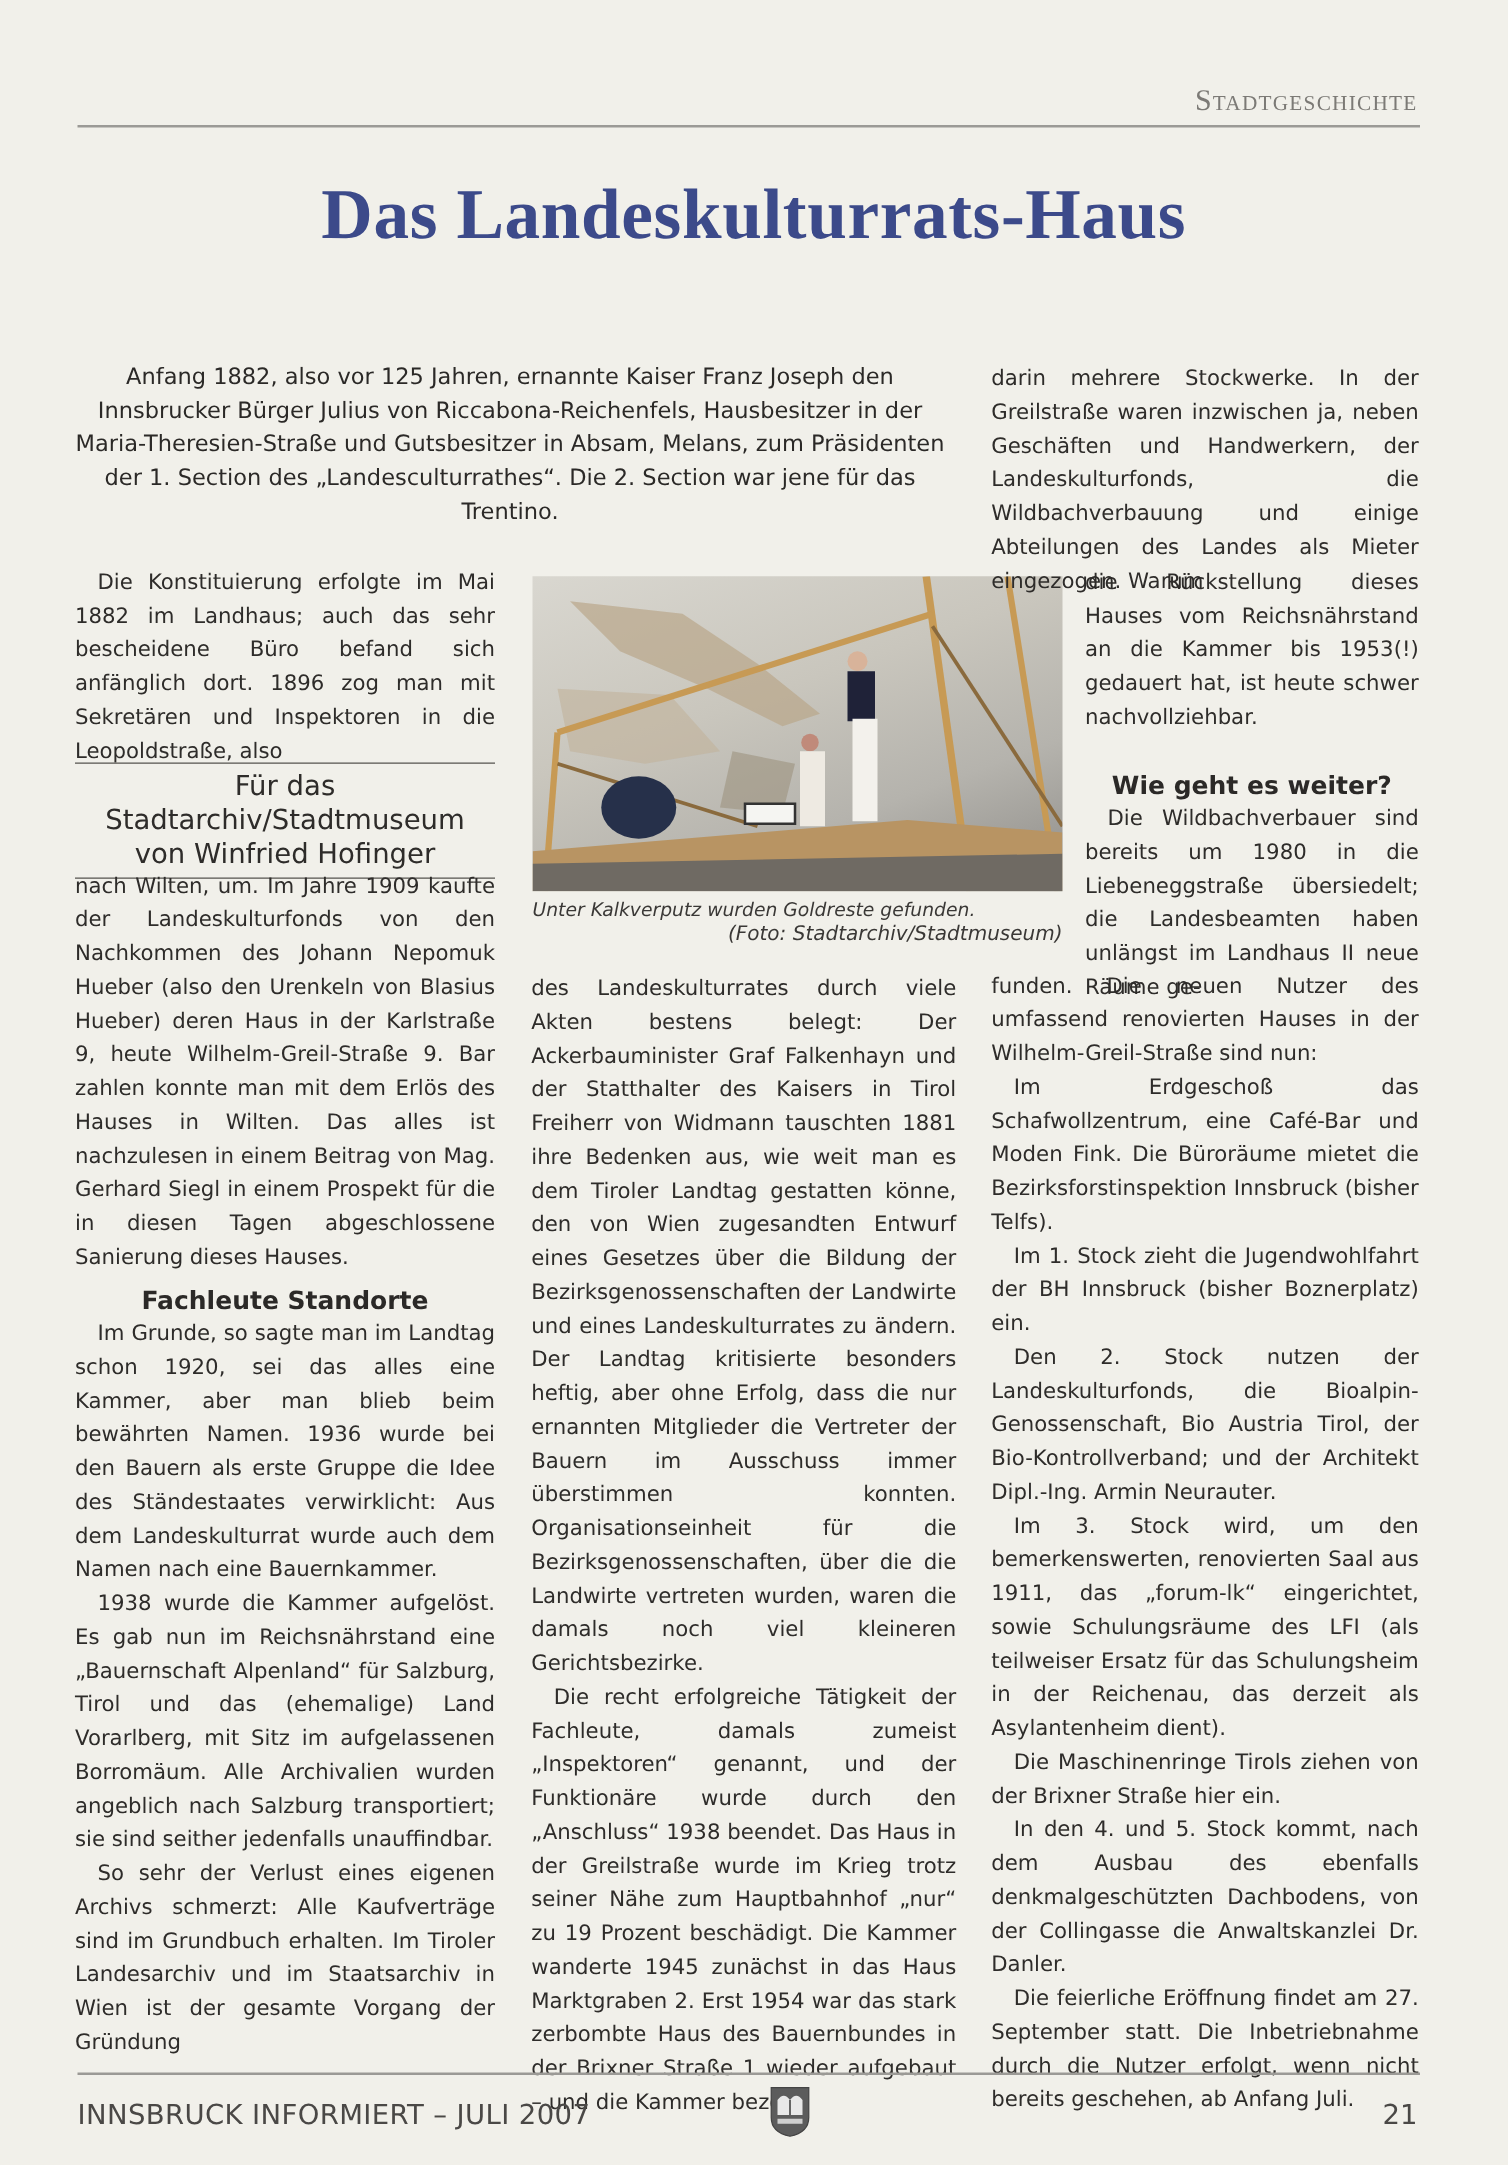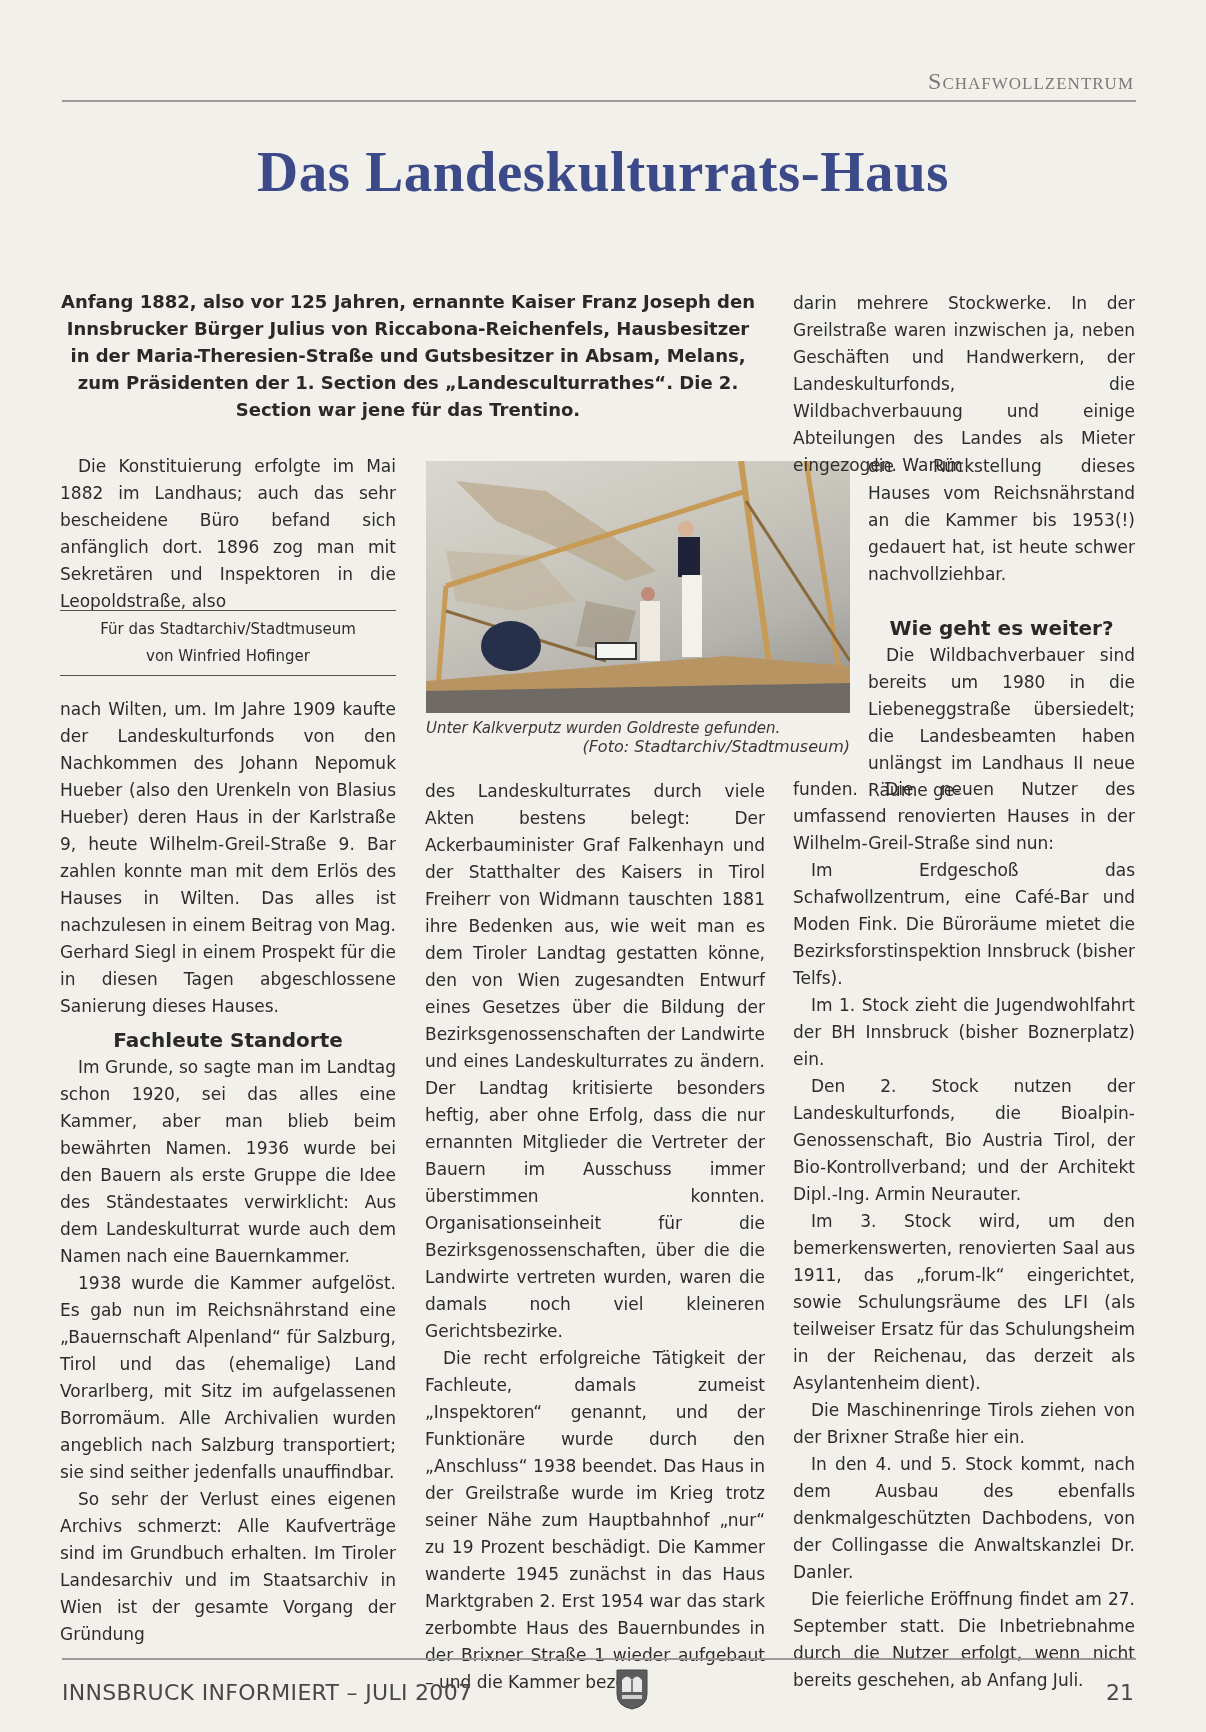--- a/index.html
+++ b/index.html
@@ -28,21 +28,21 @@
       font-family: "Liberation Serif", serif;
       font-weight: bold;
       font-size: 57px; line-height: 60px;
       color: #3c4a8a;
       letter-spacing: 0.5px;
     }
     .lead {
       position: absolute; left: 58px; width: 700px; top: 288px;
       text-align: center;
       font-family: "DejaVu Sans", sans-serif;
-      font-weight: bold;
+      font-weight: normal;
       font-size: 18px; line-height: 27px;
       color: #2b2927;
     }
     .col {
       position: absolute;
       font-family: "DejaVu Sans", sans-serif;
       font-size: 17px; line-height: 27px;
       text-align: justify;
       color: #2e2c2a;
       hyphens: manual;
@@ -55,21 +55,21 @@
       text-align: center; font-weight: bold;
       color: #2b2927;
     }
     .col1a { left: 60px; width: 336px; top: 453px; }
     .col1b { left: 60px; width: 336px; top: 696px; }
     .byline {
       position: absolute; left: 60px; width: 336px; top: 610px;
       border-top: 1.5px solid #55534f; border-bottom: 1.5px solid #55534f;
       padding: 5px 0 5px 0;
       text-align: center;
-      font-size: 15px; line-height: 27px; color: #2e2c2a;
+      font-size: 22px; line-height: 27px; color: #2e2c2a;
     }
     .photo {
       position: absolute; left: 426px; top: 461px; width: 424px; height: 252px;
       overflow: hidden;
       background: linear-gradient(160deg, #d9d7d0 0%, #c9c6bd 40%, #b5b3ad 70%, #8e8c88 100%);
     }
     .caption {
       position: absolute; left: 426px; width: 424px; top: 718px;
       font-style: italic;
       font-size: 15px; line-height: 20px; color: #3a3836;
@@ -94,21 +94,21 @@
       position: absolute; right: 72px; top: 1680px;
       font-size: 22px; color: #4a4846;
     }
     .crest {
       position: absolute; left: 615px; top: 1668px; width: 34px; height: 42px;
     }
   </style>
 </head>
 <body>
 
-<div class="section-label">Schafwollzentrum</div>
+<div class="section-label">Stadtgeschichte</div>
 <div class="rule-top"></div>
 
 <div class="title">
   <div>Das Landeskulturrats-Haus</div>
 </div>
 
 <div class="lead">Anfang 1882, also vor 125 Jahren, ernannte Kaiser Franz Joseph den Innsbrucker Bürger Julius von Riccabona-Reichenfels, Hausbesitzer in der Maria-Theresien-Straße und Gutsbesitzer in Absam, Melans, zum Präsidenten der 1. Section des „Landesculturrathes“. Die 2. Section war jene für das Trentino.</div>
 
 <div class="col col1a">
   <p>Die Konstituierung erfolgte im Mai 1882 im Landhaus; auch das sehr bescheidene Büro befand sich anfänglich dort. 1896 zog man mit Sekretären und Inspektoren in die Leopoldstraße, also</p>

